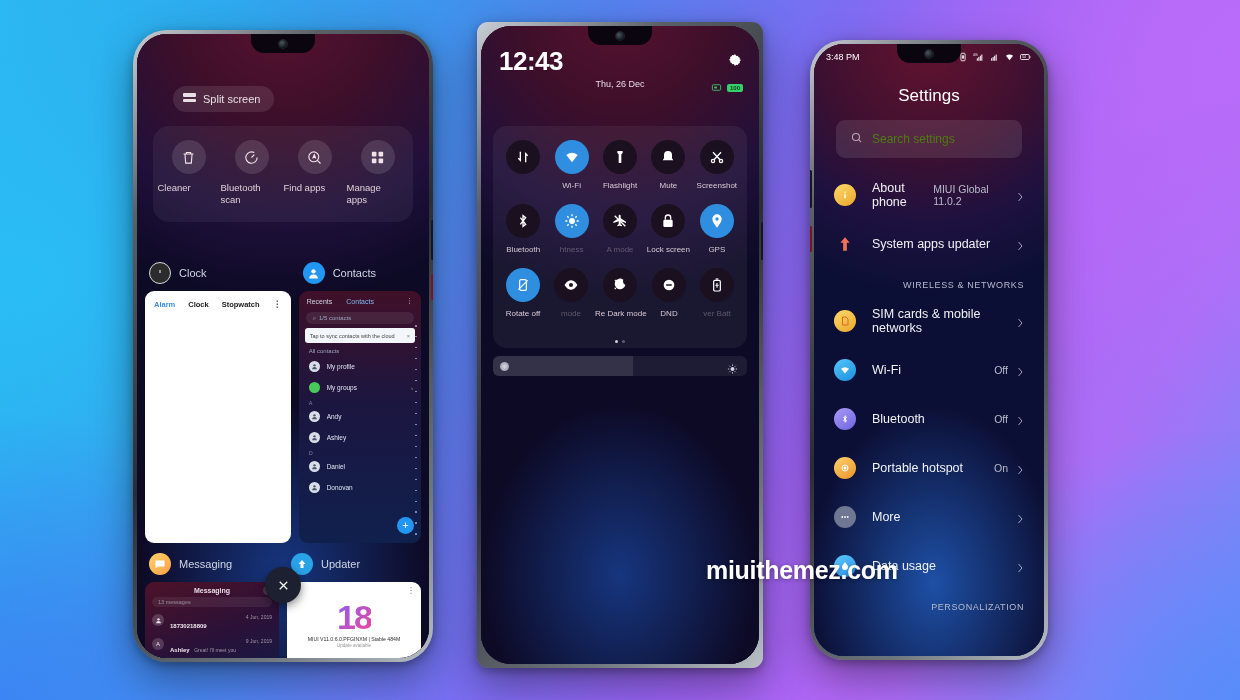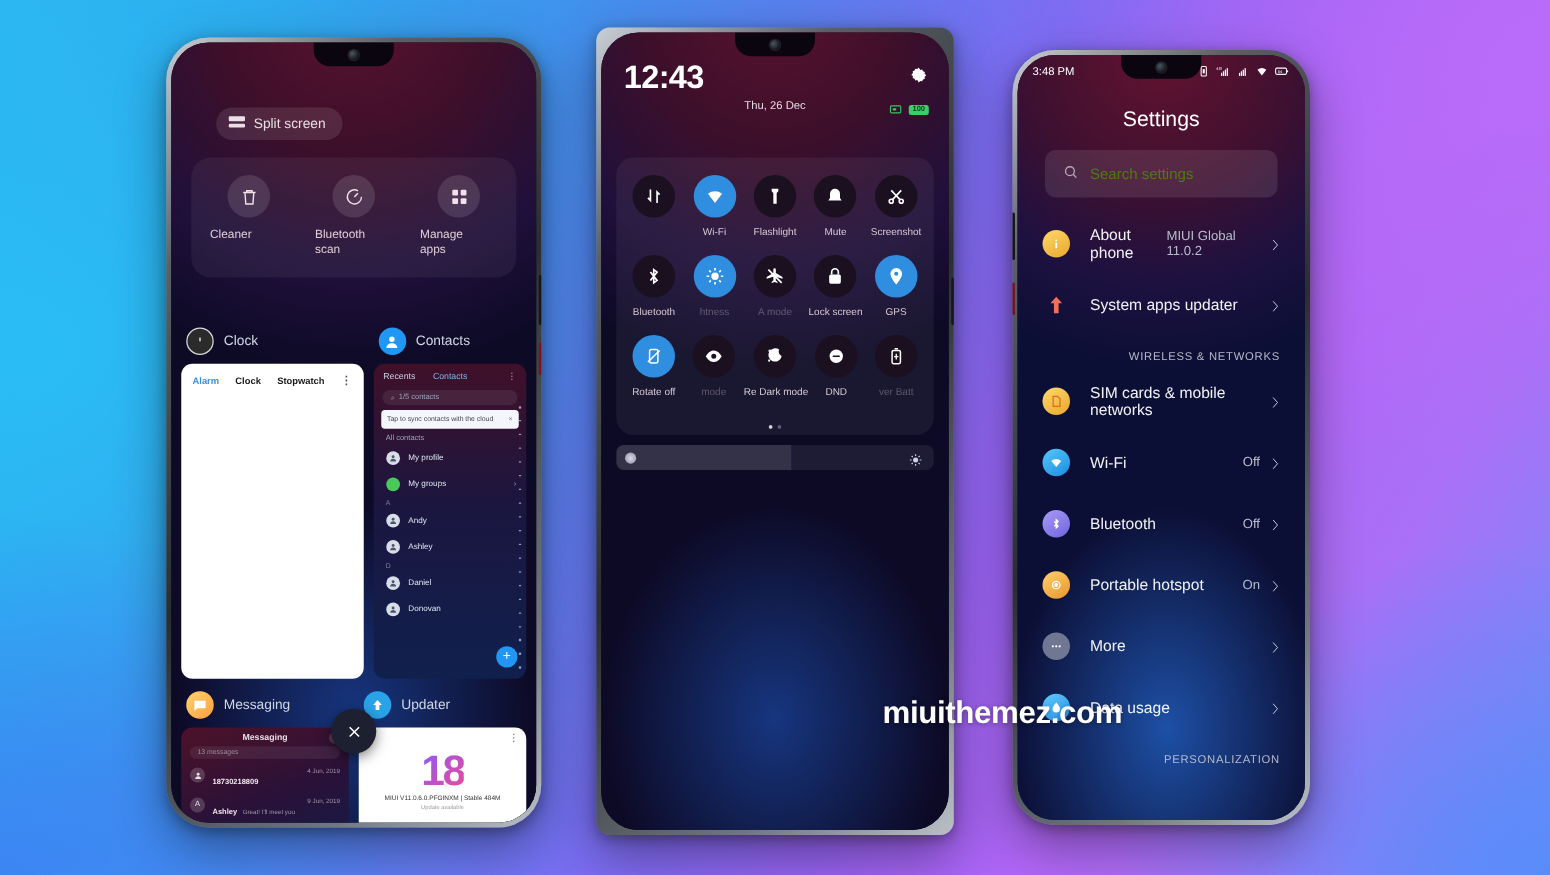--- a/index.html
+++ b/index.html
@@ -299,20 +299,30 @@
               <path d="M12 12l4-4"></path>
             </svg>
         </div>
         <div class="qa-label">
           <span>Bluetooth</span><br>
           <span>scan</span>
         </div>
       </div>
       <div class="qa">
         <div class="qa-circle">
+          <svg viewBox="0 0 24 24">
+              <circle cx="11" cy="11" r="7"></circle>
+              <path d="M16 16l4.5 4.5"></path>
+              <path d="M9.4 13.5l2.3-5.5 2.3 5.5M10.1 12h3.2"></path>
+            </svg>
+        </div>
+        <div class="qa-label">Find apps</div>
+      </div>
+      <div class="qa">
+        <div class="qa-circle">
           <svg viewBox="0 0 24 24" style="fill:#f0e2e8;stroke:none">
             <rect x="4" y="4" width="6.5" height="6.5" rx="1.2"></rect>
               <rect x="13.5" y="4" width="6.5" height="6.5" rx="1.2"></rect>
             <rect x="4" y="13.5" width="6.5" height="6.5" rx="1.2"></rect>
               <rect x="13.5" y="13.5" width="6.5" height="6.5" rx="1.2"></rect>
           </svg>
         </div>
         <div class="qa-label">
           <span>Manage</span><br>
           <span>apps</span>

